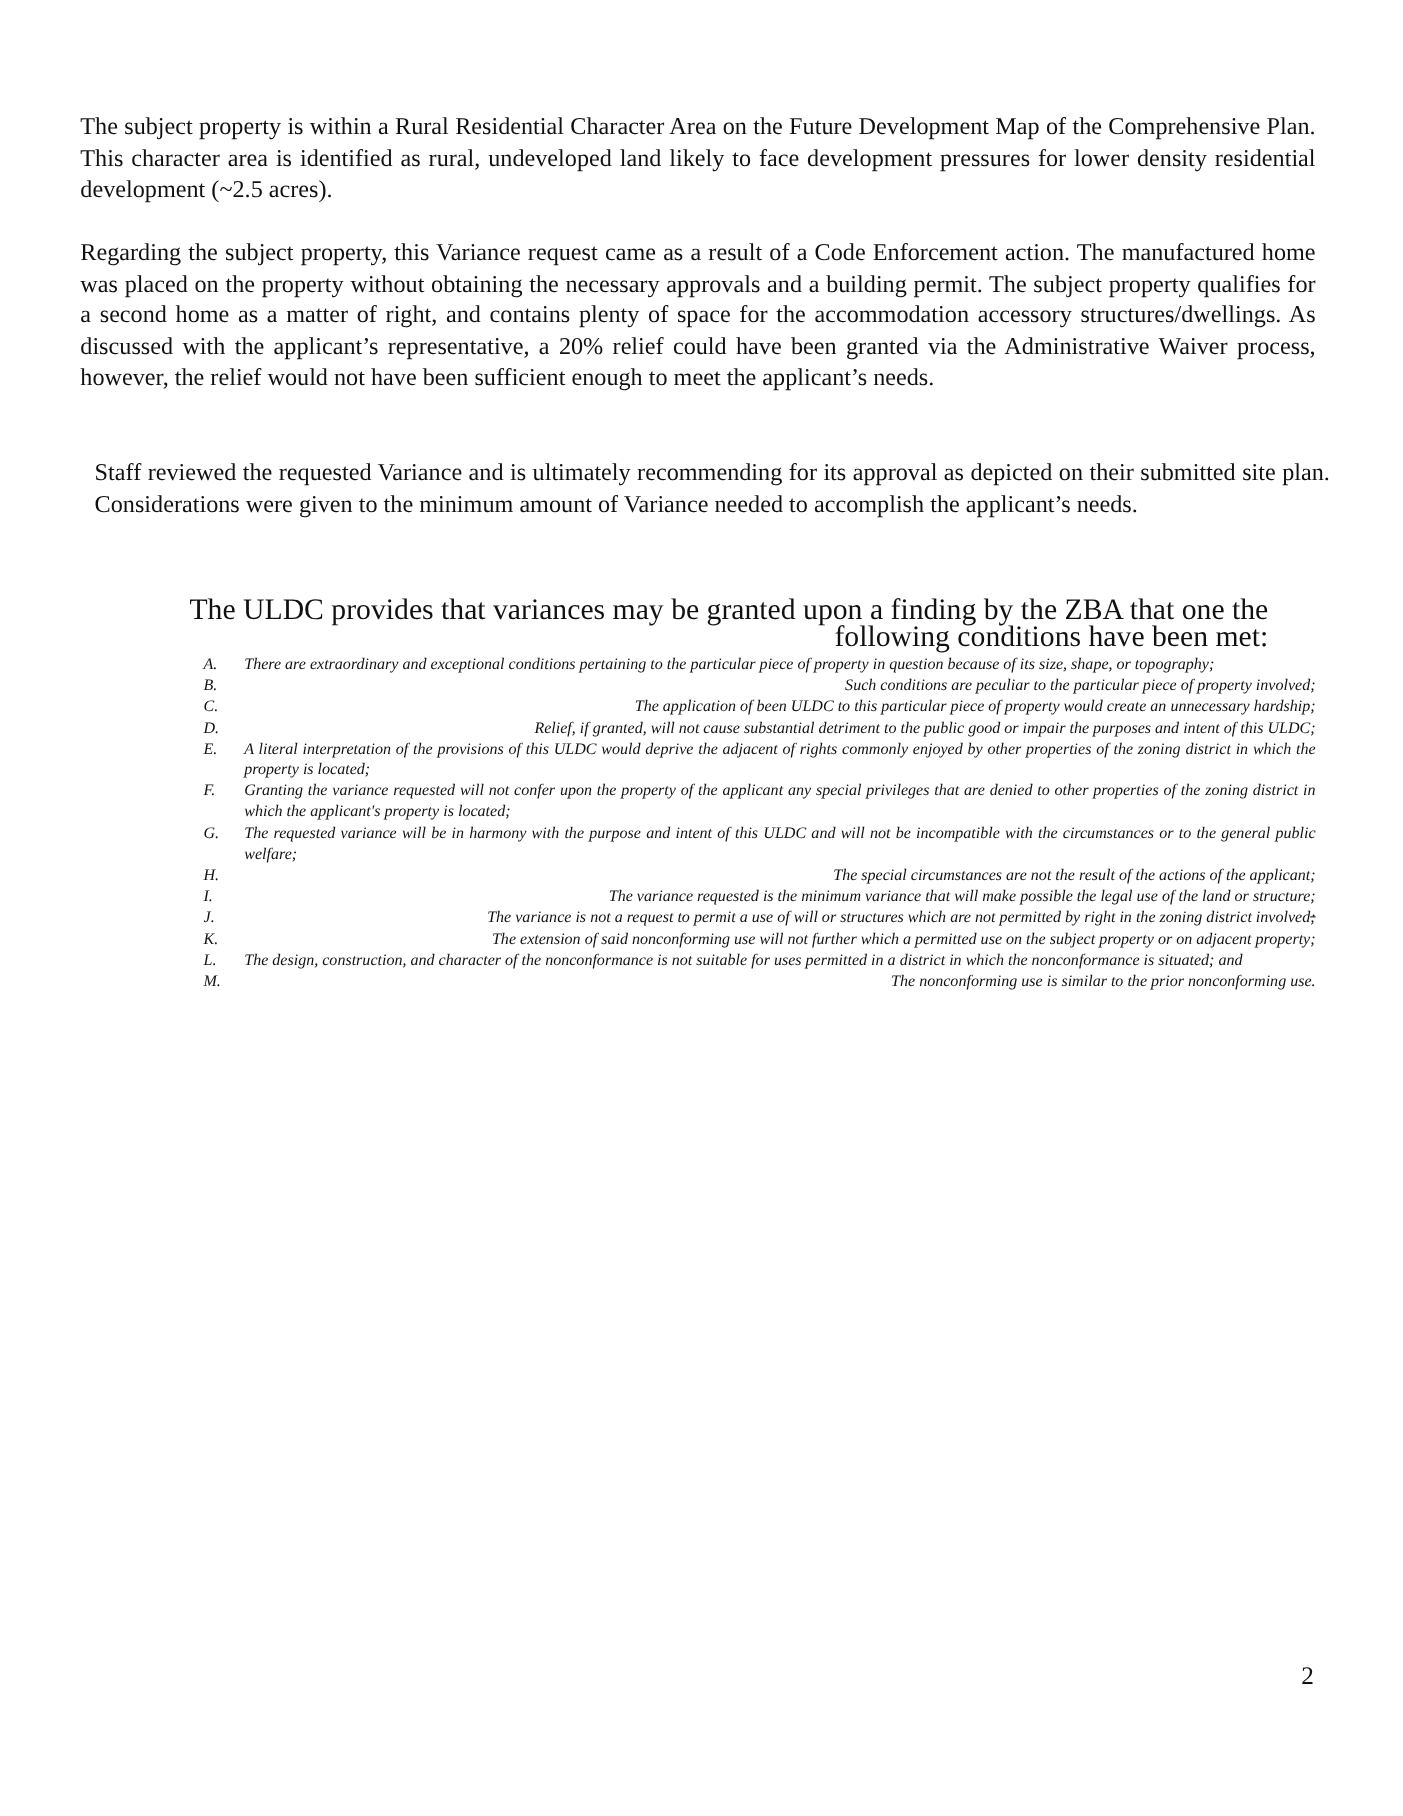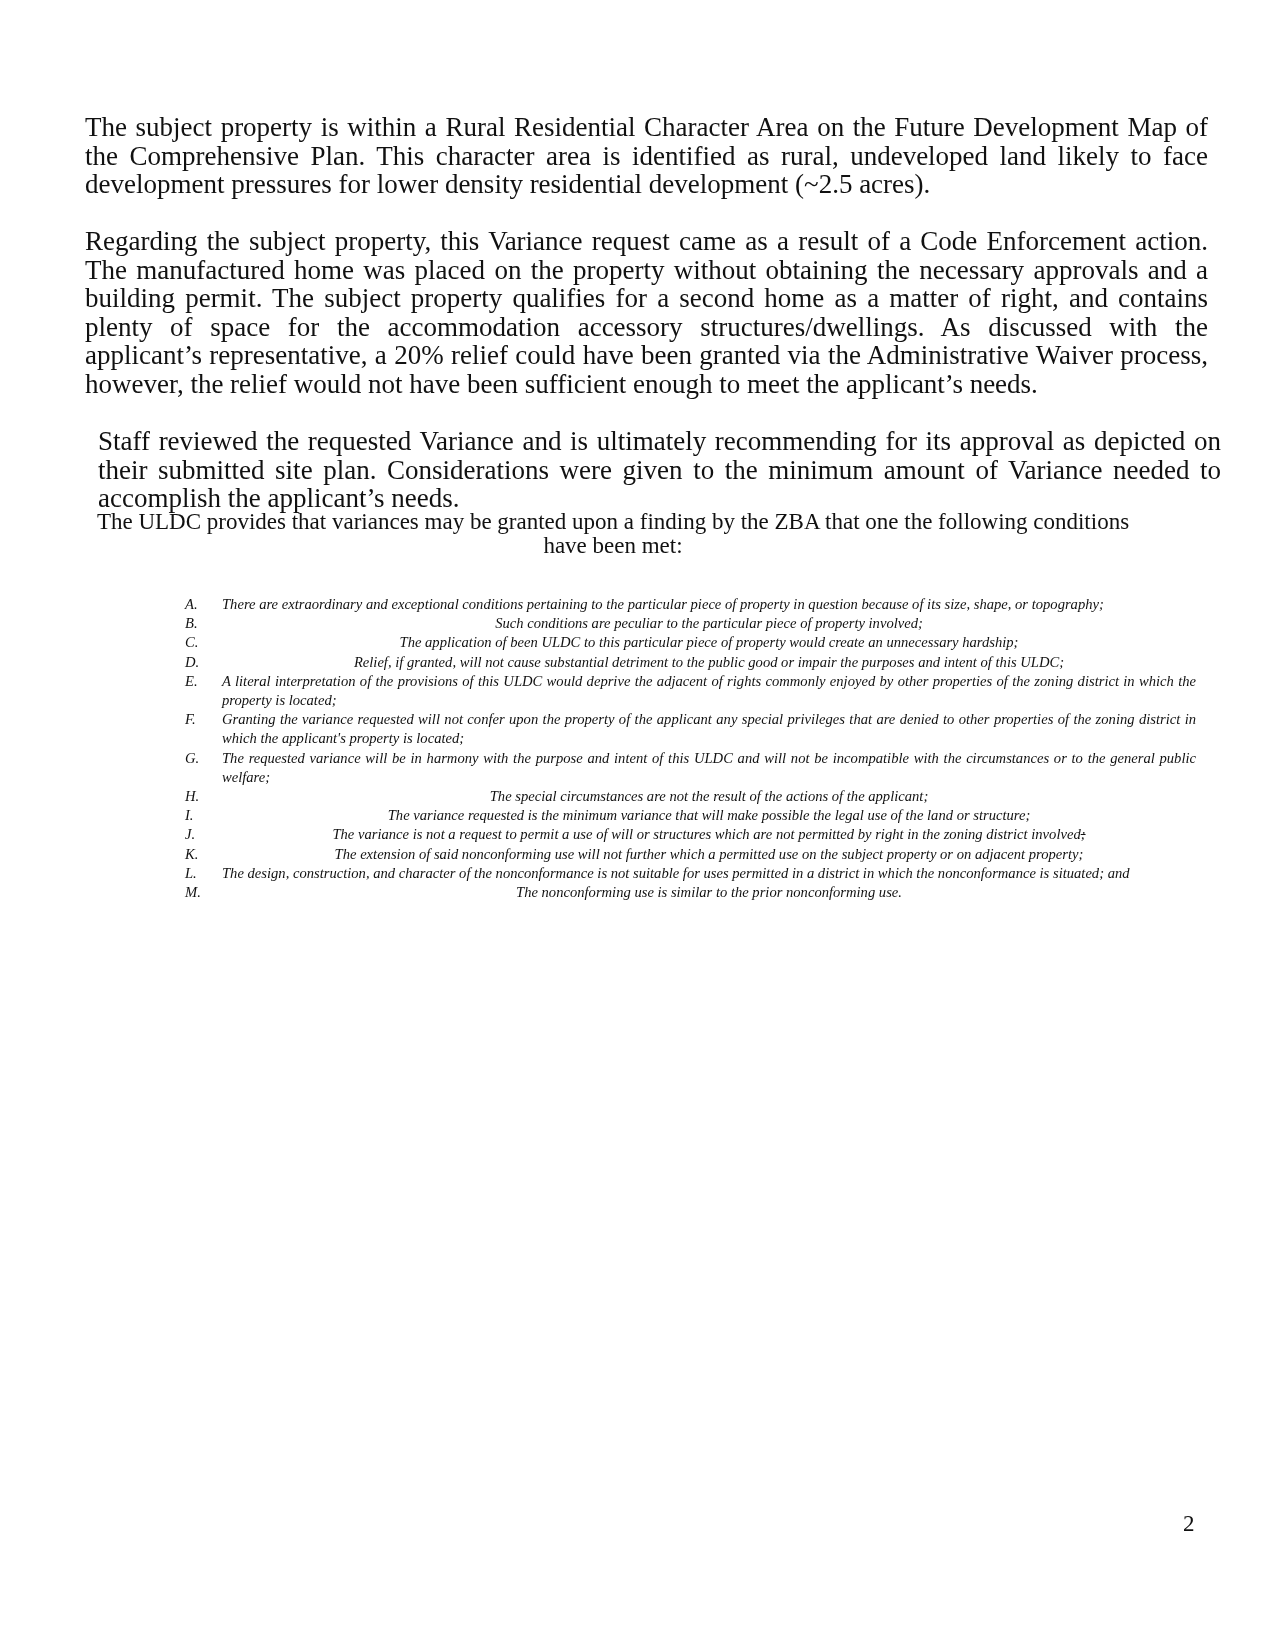--- a/index.html
+++ b/index.html
@@ -15,37 +15,37 @@
       font-family: "Liberation Serif", "DejaVu Serif", serif;
       color: #111111;
     }
     .page {
       position: absolute;
       left: 73px;
       top: 101px;
       width: 1123px;
     }
     .para {
-      font-size: 27px;
+      font-size: 22px;
       line-height: 28.6px;
       text-align: justify;
-      margin: 12px;
+      margin: 0;
     }
     .para-1 { position: absolute; top: 0; left: 0; width: 1123px; }
     .para-2 { position: absolute; top: 114px; left: 0; width: 1123px; }
     .para-3 { position: absolute; top: 314px; left: 13px; width: 1123px; }
     .intro {
       position: absolute;
-      top: 409px;
+      top: 441px;
       left: 0;
       width: 1080px;
-      font-size: 23px;
+      font-size: 27px;
       line-height: 24px;
       margin: 0;
-      text-align: center;
+      text-align: right;
     }
     .conditions {
       position: absolute;
       top: 494px;
       left: 112px;
       width: 1011px;
       list-style: none;
       margin: 0;
       padding: 0;
     }
@@ -58,21 +58,21 @@
     .cond-letter {
       width: 37px;
       flex: 0 0 37px;
       font-style: italic;
     }
     .cond-text {
       flex: 1 1 auto;
       text-align: justify;
       font-style: italic;
     }
-    .cond-text.nojust { text-align: center; }
+    .cond-text.nojust { text-align: right; }
     .strike { text-decoration: line-through; }
     .page-number {
       position: absolute;
       left: 1183px;
       top: 1511px;
       font-size: 23px;
       line-height: 26px;
     }
   </style>
 </head>

